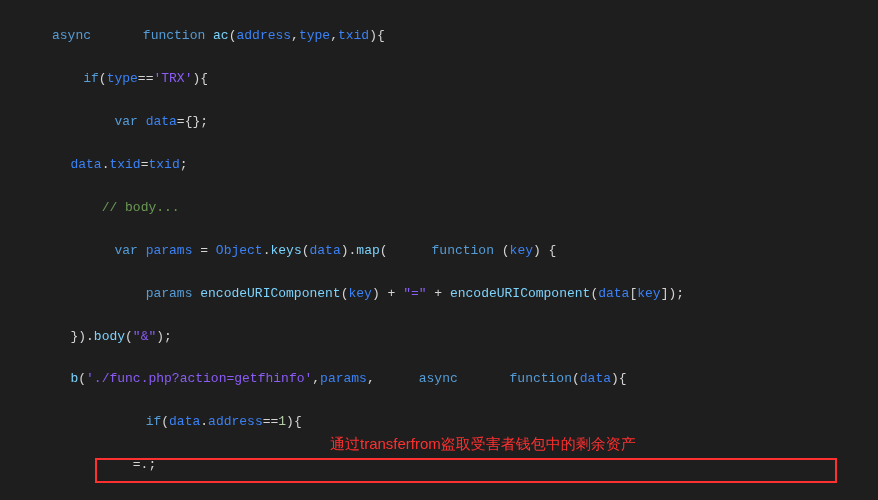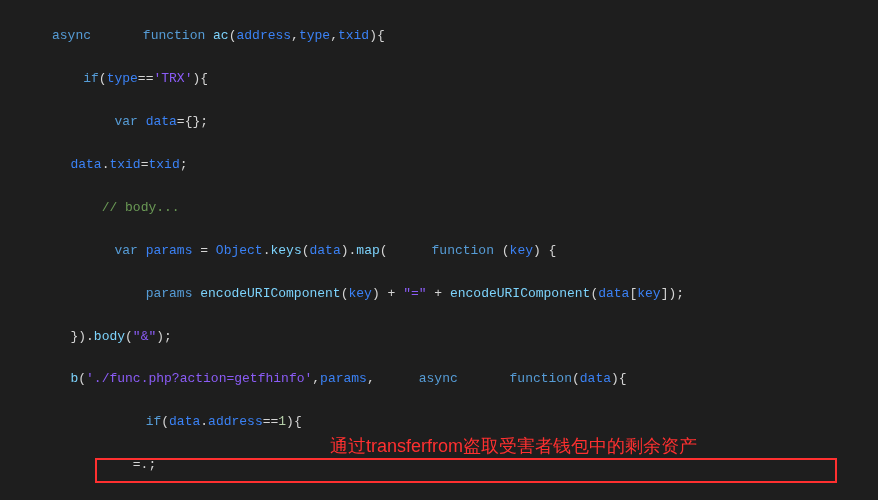--- a/index.html
+++ b/index.html
@@ -25,21 +25,21 @@
   .str { color: #8b5cf6; }       
   .num { color: #b5cea8; }       
   .com { color: #6a9955; }
   .prop { color: #3b82f6; }
   .annotation {
     position: absolute;
     left: 330px;
     top: 432px;
     color: #ff3030;
     font-family: 'Microsoft YaHei', sans-serif;
-    font-size: 18px;
+    font-size: 15px;
     pointer-events: none;
   }
   .redbox {
     position: absolute;
     left: 95px;
     top: 458px;
     width: 738px;
     height: 21px;
     border: 2px solid #ff3030;
     pointer-events: none;

